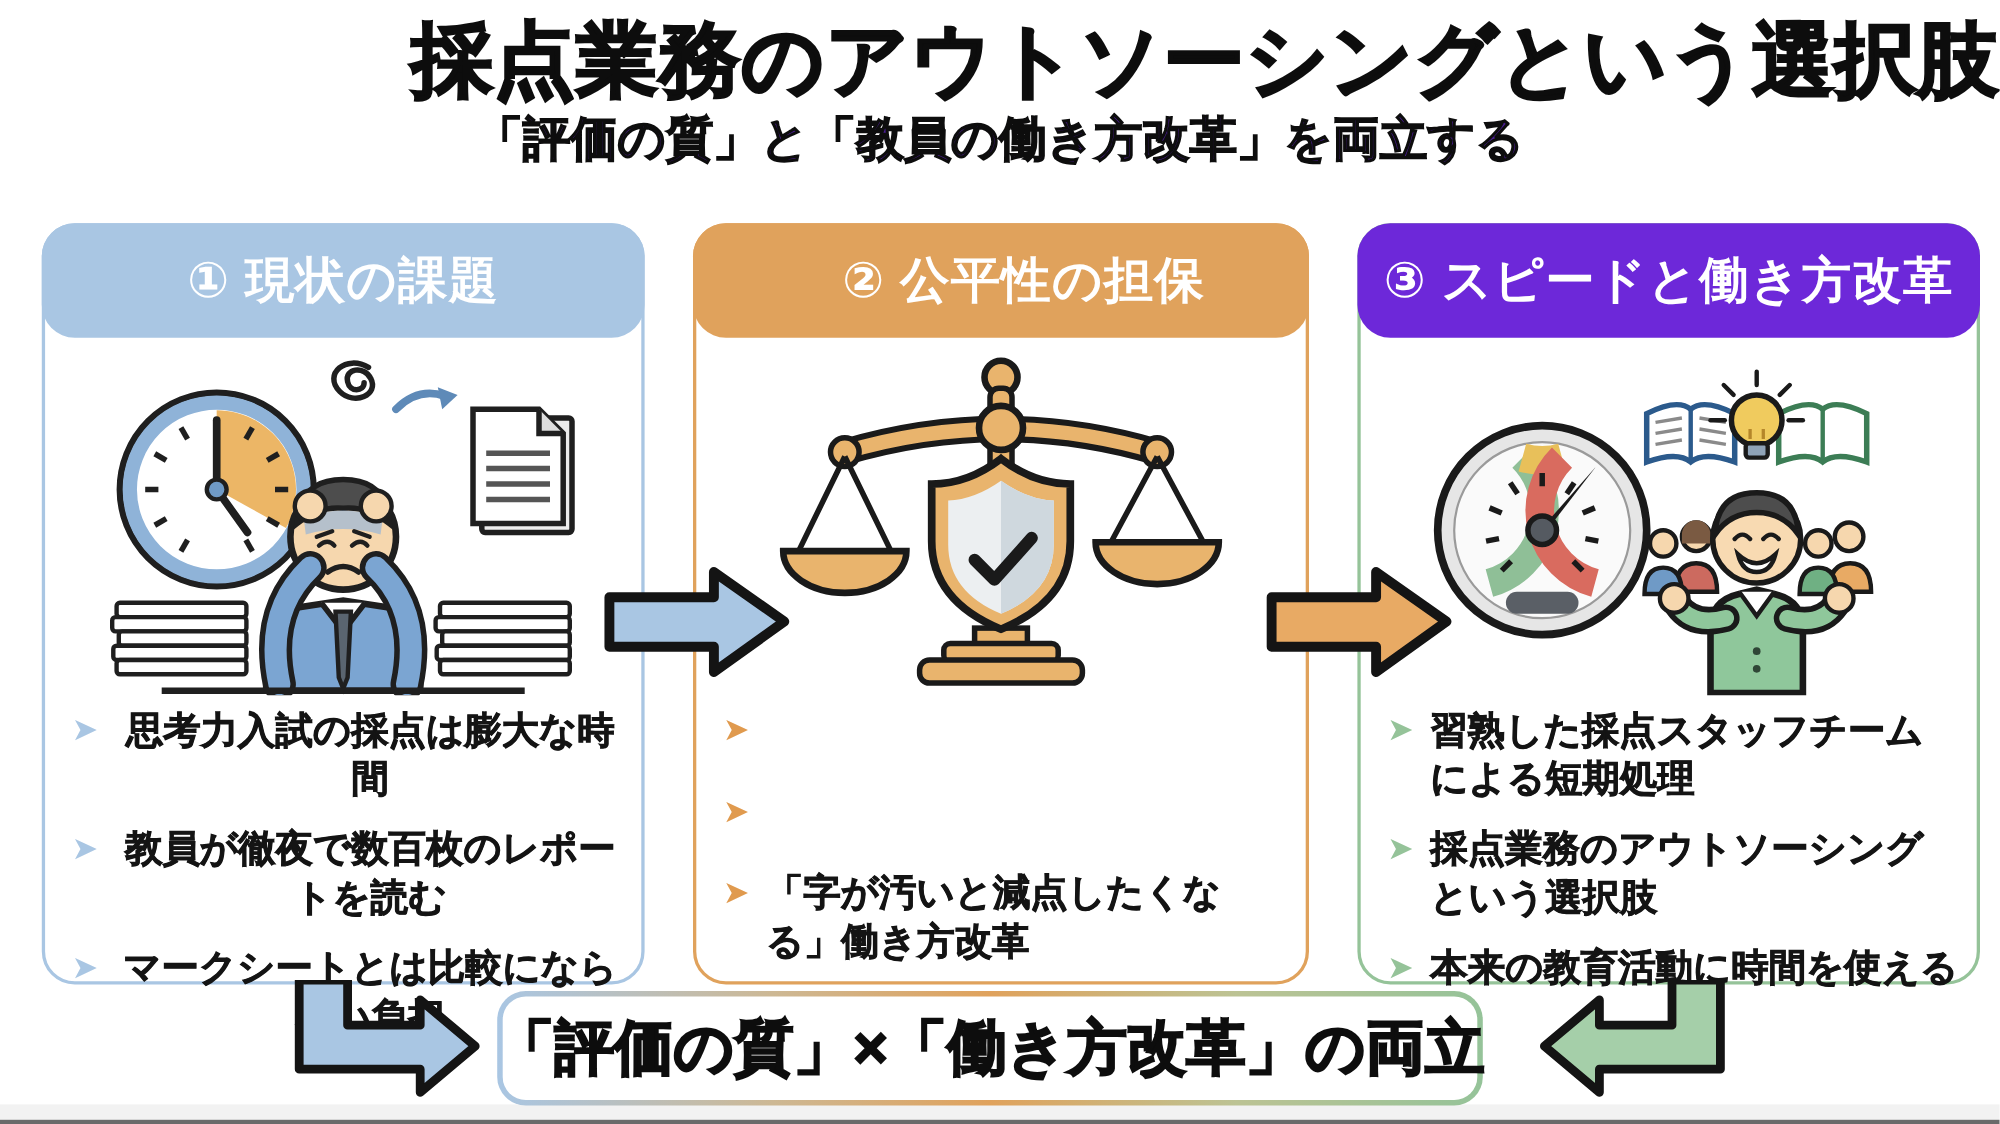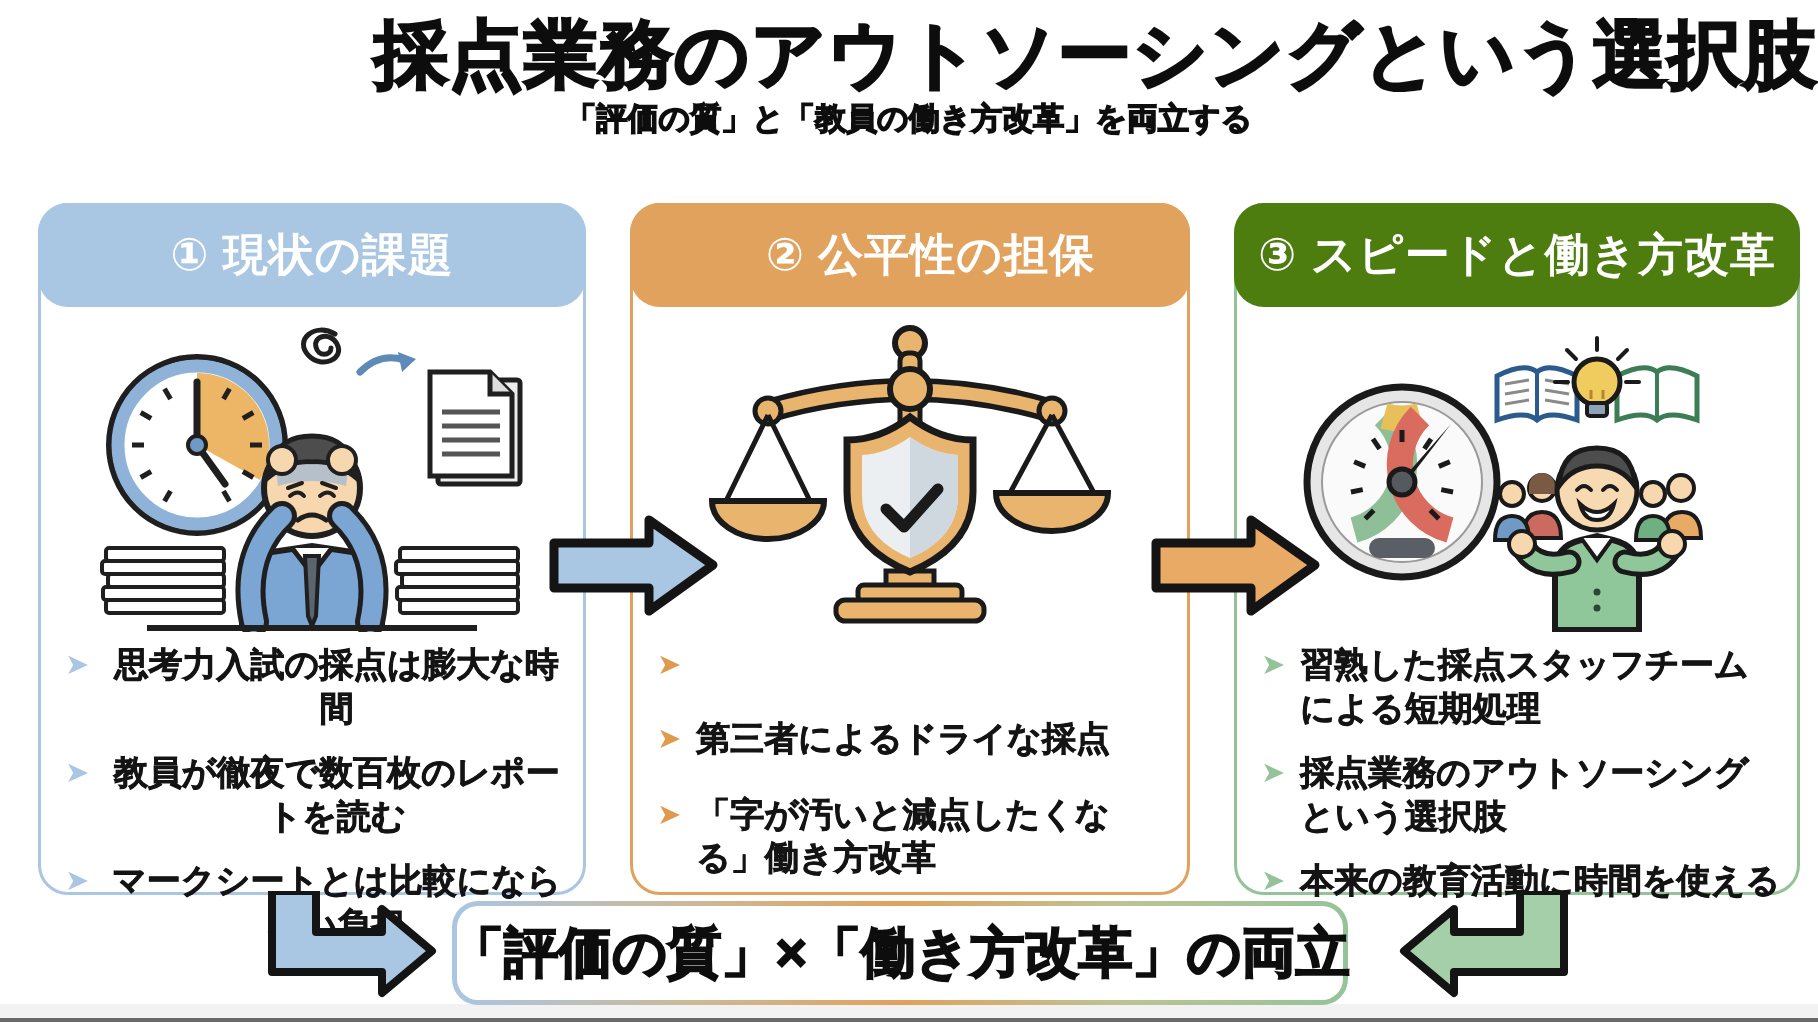--- a/index.html
+++ b/index.html
@@ -7,35 +7,35 @@
     position:relative;width:1818px;height:1022px;background:#ffffff;overflow:hidden;
     font-family:"Liberation Sans","DejaVu Sans",sans-serif;color:#141414;
   }
   .title{
     position:absolute;top:6px;left:0;width:100%;text-align:right;
     font-size:74px;font-weight:900;letter-spacing:1px;color:#0d0d0d;
     -webkit-text-stroke:2.5px #0d0d0d;white-space:nowrap;
   }
   .subtitle{
     position:absolute;top:98px;left:0;width:100%;text-align:center;
-    font-size:31px;font-weight:900;color:#4c1d95;-webkit-text-stroke:1.5px #0d0d0d;
+    font-size:43px;font-weight:900;color:#4c1d95;-webkit-text-stroke:1.5px #0d0d0d;
     white-space:nowrap;
   }
   .card{position:absolute;top:203px;height:692px;background:#fff;border-radius:30px;box-sizing:border-box;z-index:2;}
   .card-1{left:38px;width:548px;border:3px solid #a9c6e3;text-align:center;}
   .card-2{left:630px;width:560px;border:3px solid #e0a25c;}
   .card-3{left:1234px;width:566px;border:3px solid #95c399;}
   .card-header{
     margin:-3px -3px 0 -3px;height:104px;border-radius:30px;
     display:flex;align-items:center;justify-content:center;
     color:#ffffff;font-size:45px;font-weight:900;white-space:nowrap;letter-spacing:1px;
   }
   .card-1 .card-header{background:#a9c6e3;}
   .card-2 .card-header{background:#e0a25c;padding-left:41px;}
-  .card-3 .card-header{background:#4d7c0f;}
+  .card-3 .card-header{background:#6d28d9;}
   .illo{height:328px;display:flex;align-items:center;justify-content:center;overflow:hidden;}
   .illo svg{display:block;}
   ul.bullets{list-style:none;margin:8px 0 0 0;padding:0 14px 0 24px;}
   ul.bullets li{
     display:flex;gap:15px;align-items:flex-start;
     font-size:34px;line-height:1.28;font-weight:900;color:#141414;margin-bottom:21px;
     -webkit-text-stroke:0.8px #141414;
   }
   .marker{flex:none;font-size:29px;line-height:1.45;-webkit-text-stroke:0;}
   .card-1 .marker{color:#a9c6e3;}
@@ -193,21 +193,20 @@
           <path d="M196,196 l18,18 34,-38" stroke="#1a1a1a" stroke-width="11" fill="none" stroke-linecap="round" stroke-linejoin="round"></path>
         </g>
       </svg>
     </div>
     <ul class="bullets">
       <li>
           <span class="marker">➤</span>
         </li>
       <li style="margin-top:32px">
           <span class="marker">➤</span>
-          <span>第三者によるドライな採点</span>
         </li>
       <li style="margin-top:32px">
           <span class="marker">➤</span>
           <span>「字が汚いと減点したくなる」働き方改革</span>
         </li>
     </ul>
   </div>
 
   <div class="card card-3">
     <div class="card-header">③ スピードと働き方改革</div>

